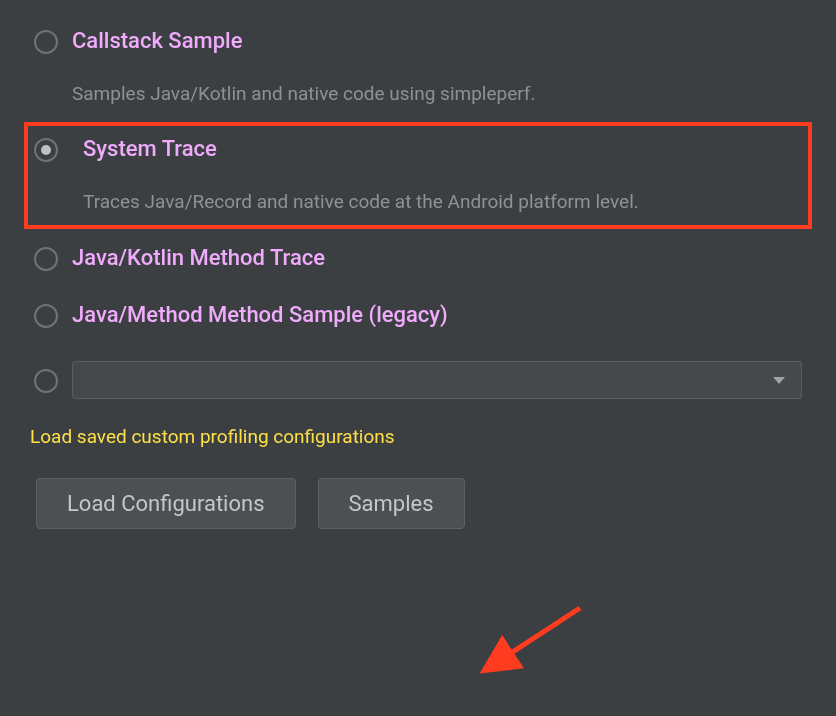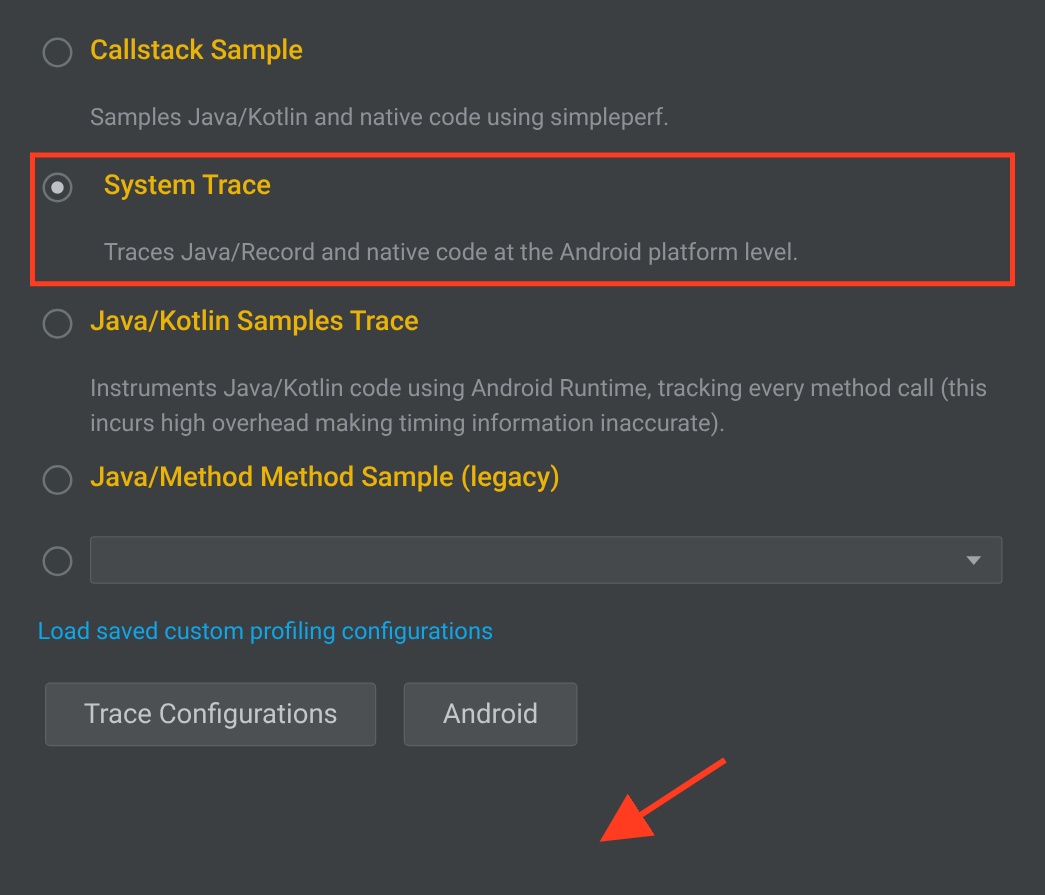--- a/index.html
+++ b/index.html
@@ -47,21 +47,21 @@
       background: #bdc1c6;
       display: none;
     }
     .radio.selected .dot {
       display: block;
     }
     .option-text {
       flex: 1;
     }
     .option-title {
-      color: #eab308;
+      color: #f0abfc;
       font-size: 22px;
       font-weight: 500;
       margin-bottom: 14px;
     }
     .option-desc {
       color: #8e9297;
       font-size: 19px;
       line-height: 1.45;
       margin-top: 27px;
     }
@@ -85,21 +85,21 @@
     }
     .dropdown-arrow {
       width: 0;
       height: 0;
       border-left: 6px solid transparent;
       border-right: 6px solid transparent;
       border-top: 7px solid #a0a4a8;
       margin-right: 6px;
     }
     .hint-text {
-      color: #0ea5e9;
+      color: #fde047;
       font-size: 19px;
       padding: 18px 6px 0px 2px;
     }
     .button-row {
       display: flex;
       gap: 22px;
       padding: 30px 6px 0 8px;
     }
     .btn {
       background: #4c5052;
@@ -135,44 +135,43 @@
     </div>
   <div class="option-text">
     <div class="option-title">System Trace</div>
     <div class="option-desc">Traces Java/Record and native code at the Android platform level.</div>
   </div>
 </div>
 
 <div class="option-row">
   <div class="radio"></div>
   <div class="option-text">
-    <div class="option-title">Java/Kotlin Samples Trace</div>
-    <div class="option-desc">Instruments Java/Kotlin code using Android Runtime, tracking every method call (this incurs high overhead making timing information inaccurate).</div>
+    <div class="option-title">Java/Kotlin Method Trace</div>
   </div>
 </div>
 
 <div class="option-row">
   <div class="radio"></div>
   <div class="option-text">
     <div class="option-title">Java/Method Method Sample (legacy)</div>
   </div>
 </div>
 
 <div class="dropdown-row">
   <div class="radio"></div>
   <div class="dropdown">
     <div class="dropdown-arrow"></div>
   </div>
 </div>
 
 <div class="hint-text">Load saved custom profiling configurations</div>
 
 <div class="button-row">
-  <button class="btn">Trace Configurations</button>
-  <button class="btn">Android</button>
+  <button class="btn">Load Configurations</button>
+  <button class="btn">Samples</button>
 </div>
 
 <svg class="arrow-svg" width="130" height="100">
   <defs>
     <marker id="arrowhead" markerWidth="8" markerHeight="8" refX="6" refY="4" orient="auto">
       <polygon points="0 0, 8 4, 0 8" fill="#ff3b20"></polygon>
     </marker>
   </defs>
   <line x1="110" y1="12" x2="18" y2="72" stroke="#ff3b20" stroke-width="5" marker-end="url(#arrowhead)"></line>
 </svg>

